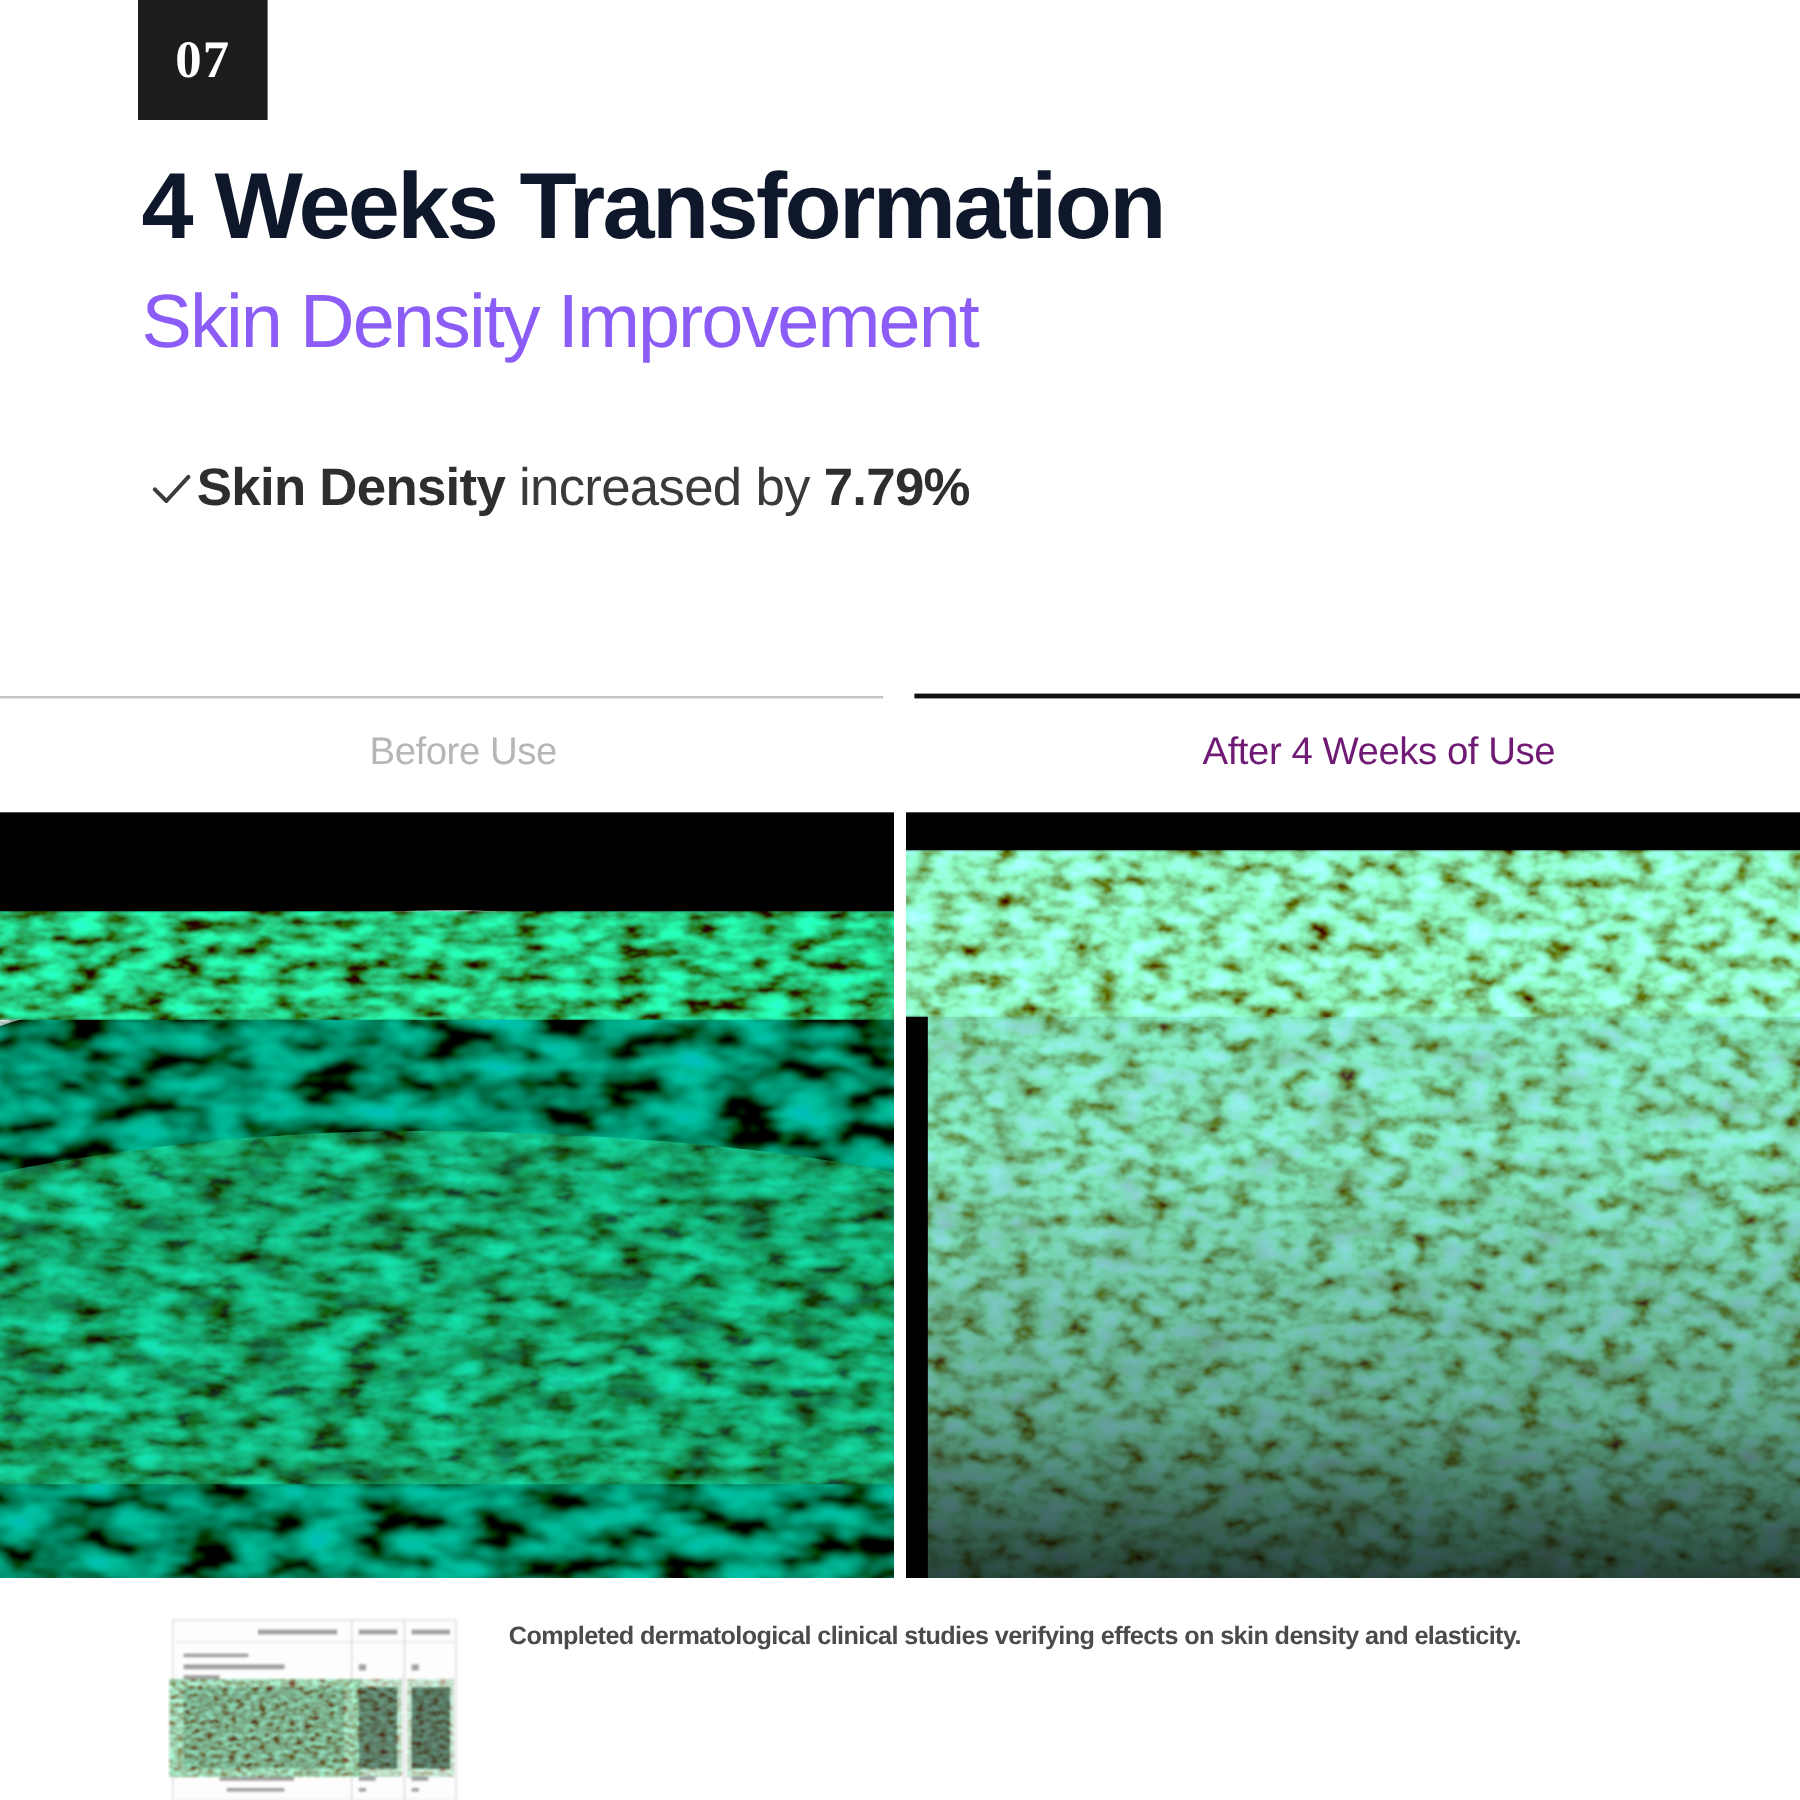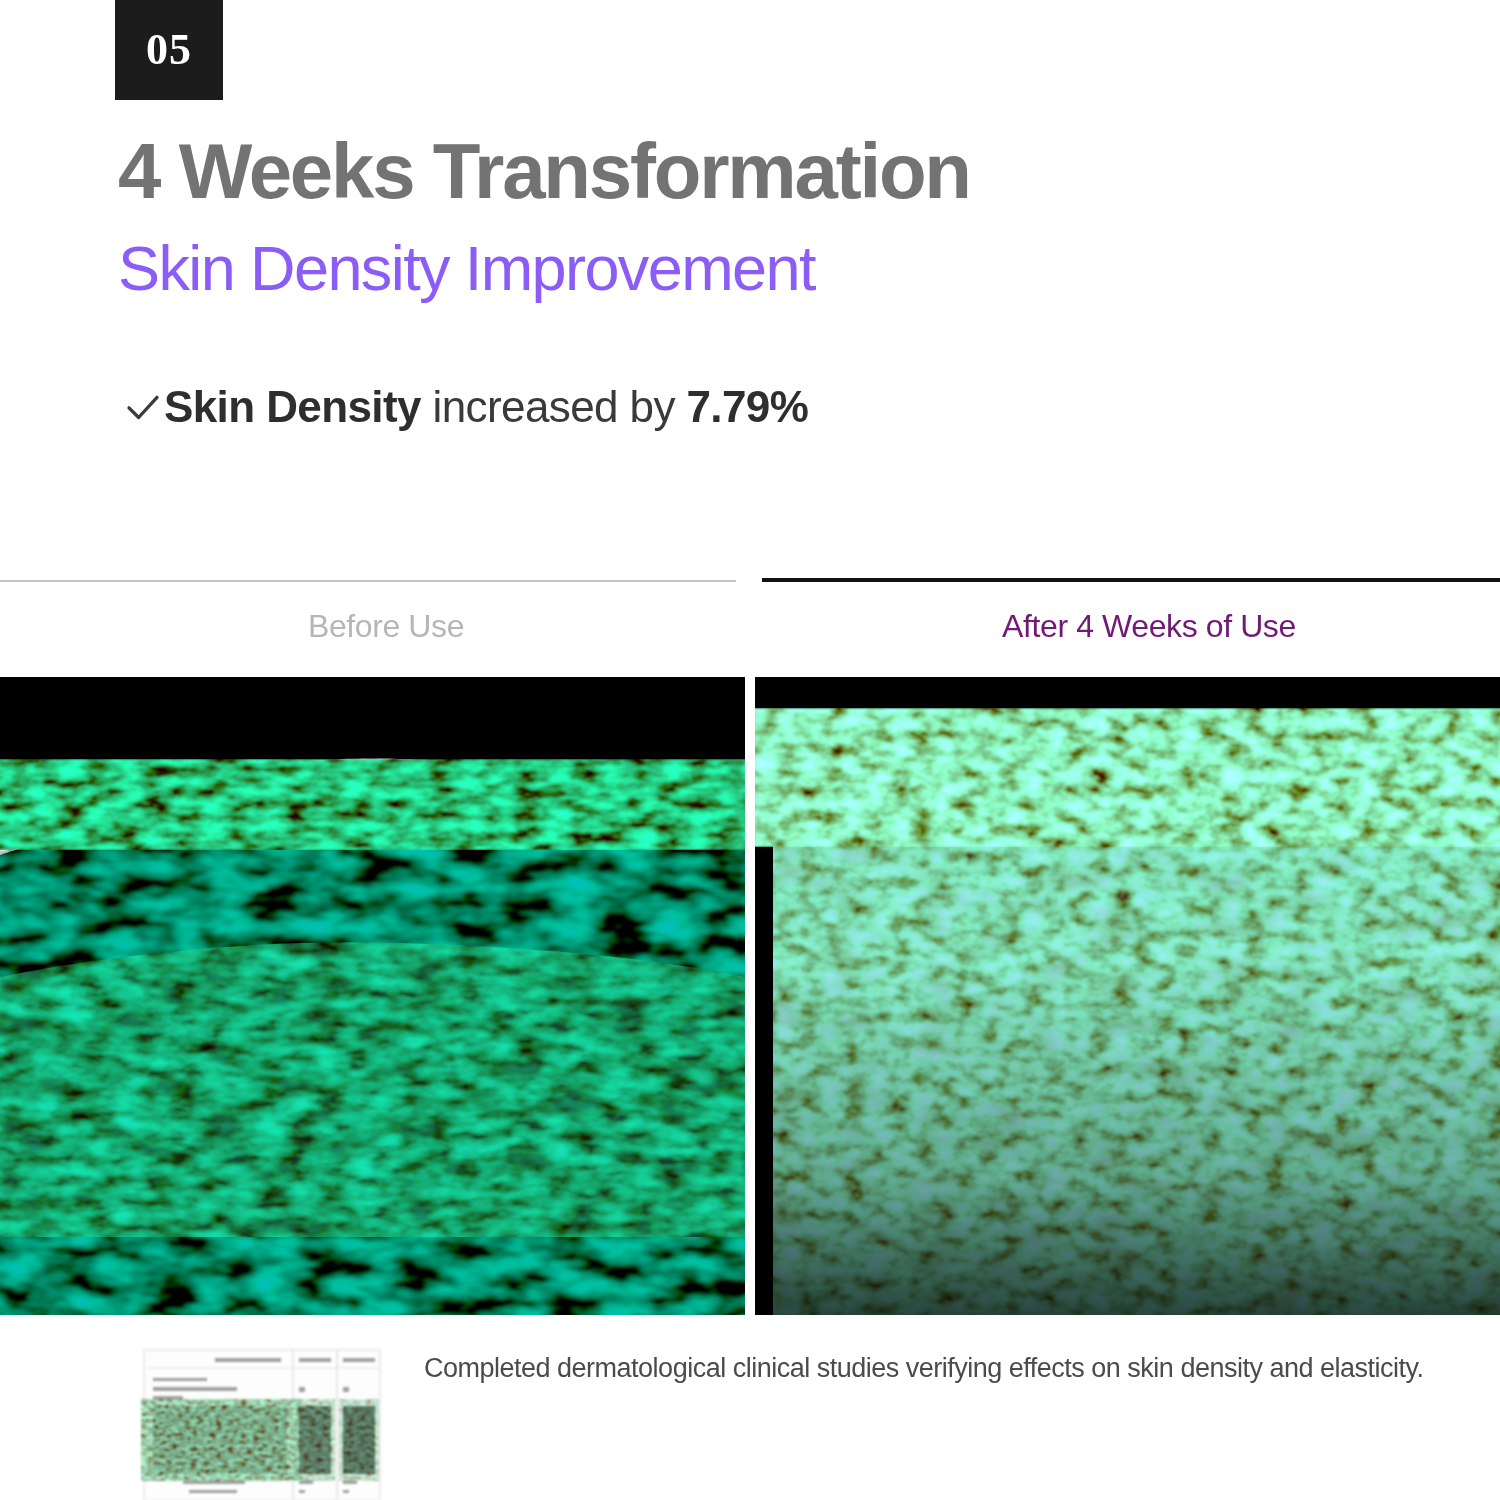--- a/index.html
+++ b/index.html
@@ -42,21 +42,21 @@
     position: absolute;
     left: 118px;
     top: 133px;
     width: 1300px;
   }
   .title {
     font-size: 78px;
     font-weight: 700;
     letter-spacing: -2.2px;
     line-height: 0.98;
-    color: #737373;
+    color: #0f172a;
     margin: 0;
     white-space: nowrap;
   }
   .subtitle {
     font-size: 63px;
     font-weight: 400;
     letter-spacing: -1.6px;
     line-height: 1.05;
     color: #8b5cf6;
     margin: 26px 0 0 0;
@@ -159,32 +159,32 @@
     filter: blur(1.1px);
     opacity: 0.92;
   }
   .doc-thumb svg { display: block; width: 100%; height: 100%; }
 
   .footnote {
     position: absolute;
     left: 424px;
     top: 1349px;
     width: 1000px;
-    font-size: 27px;
+    font-size: 21px;
     line-height: 1.42;
-    font-weight: 400;
+    font-weight: 700;
     letter-spacing: -0.5px;
     color: #4b4b4b;
   }
 </style>
 </head>
 <body>
 
 <div class="badge">
-  <span class="badge-num">05</span>
+  <span class="badge-num">07</span>
 </div>
 
 <div class="heading-block">
   <h1 class="title">4 Weeks Transformation</h1>
   <h2 class="subtitle">Skin Density Improvement</h2>
 </div>
 
 <div class="claims">
 
   <div class="claim">

